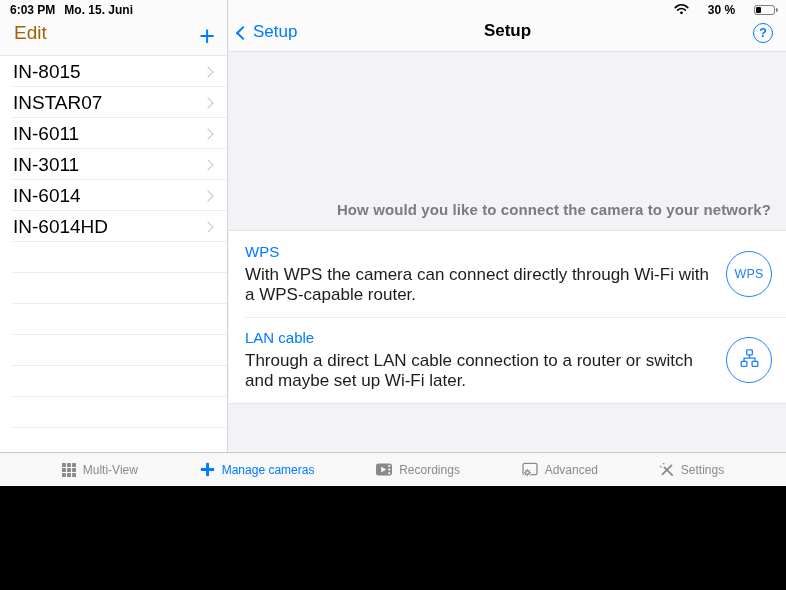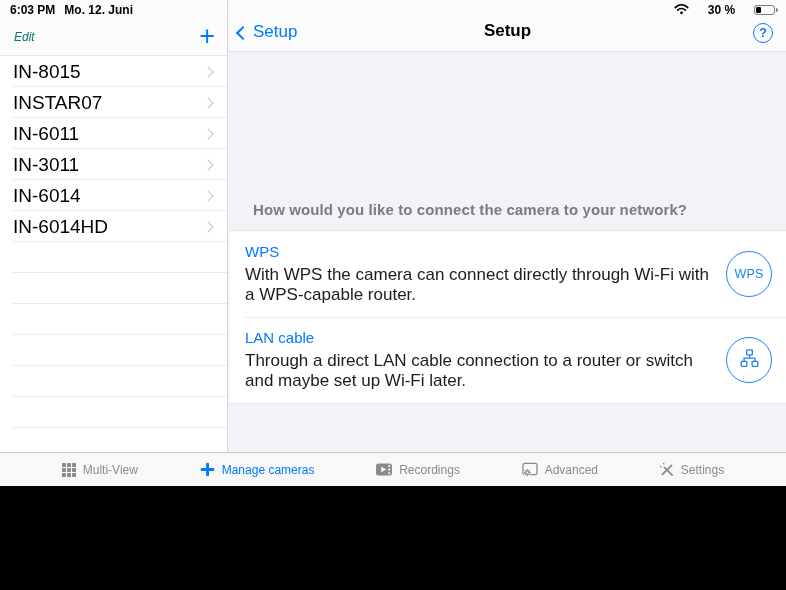--- a/index.html
+++ b/index.html
@@ -26,21 +26,21 @@
 
   
   .sidebar {
     position:absolute; left:0; top:0; width:228px; height:556px;
     background:#fff; border-right:1px solid #d6d6da; z-index:5;
   }
   .sidebar-nav {
     position:relative; height:56px; background:#fbfbfc;
     border-bottom:1px solid #e8e8ea;
   }
-  .edit-btn { position:absolute; left:14px; bottom:11px; font-size:12px; color:#0f766e; cursor:default;font-style:italic; }
+  .edit-btn { position:absolute; left:14px; bottom:11px; font-size:19px; color:#a16207; cursor:default; }
   .sidebar-title { position:absolute; left:0; right:0; bottom:11px; text-align:center; font-size:17px; font-weight:600; color:#000; }
   .add-btn { position:absolute; right:12px; bottom:4px; font-size:27px; font-weight:300; color:#007aff; line-height:30px; }
   .camera-list { }
   .camera-row, .empty-row {
     position:relative; height:31px; display:flex; align-items:center;
     padding:0 12px 0 13px; background:#fff;
   }
   .camera-row::after, .empty-row::after {
     content:""; position:absolute; left:12px; right:0; bottom:0; height:1px; background:#ececee;
   }
@@ -61,21 +61,21 @@
     transform:rotate(45deg); margin-top:1px;
   }
   .main-title { position:absolute; left:0; right:0; bottom:10px; text-align:center; font-size:17px; font-weight:600; color:#000; }
   .help-btn {
     position:absolute; right:13px; bottom:8px; width:20px; height:20px; border:1.6px solid #007aff;
     border-radius:50%; color:#007aff; font-size:12.5px; font-weight:700;
     display:flex; align-items:center; justify-content:center;
   }
 
   .question {
-    padding:149px 24px 12px; text-align:left;
+    padding:149px 15px 12px; text-align:right;
     font-size:15px; font-weight:600; color:#7b7b80; letter-spacing:.1px;
   }
   .options { background:#fff; border-top:1px solid #e4e4e8; border-bottom:1px solid #e4e4e8; }
   .option-row { position:relative; display:flex; align-items:center; padding:12px 14px 12px 16px; }
   .option-row + .option-row::before {
     content:""; position:absolute; left:16px; right:0; top:0; height:1px; background:#ececee;
   }
   .option-text { flex:1; padding-right:14px; }
   .option-title { font-size:15px; color:#007aff; margin-bottom:5px; }
   .option-desc { font-size:17px; color:#1c1c1e; }
@@ -96,21 +96,21 @@
   .tab .ticon { display:flex; align-items:center; }
 </style>
 </head>
 <body>
 
 <div class="screen">
 
   <div class="statusbar">
     <div class="sb-left">
       <span>6:03 PM</span>
-      <span>Mo. 12. Juni</span>
+      <span>Mo. 15. Juni</span>
     </div>
     <div class="sb-right">
       <span class="ticon">
         <svg viewBox="0 0 16 12" width="15" height="12">
           <path d="M1.3 4.5 C3.1 2.5 5.4 1.4 8 1.4 C10.6 1.4 12.9 2.5 14.7 4.5" fill="none" stroke="#000" stroke-width="1.7" stroke-linecap="round"></path>
           <path d="M3.9 7.2 C5 6.1 6.4 5.4 8 5.4 C9.6 5.4 11 6.1 12.1 7.2" fill="none" stroke="#000" stroke-width="1.7" stroke-linecap="round"></path>
           <circle cx="8" cy="10.1" r="1.5" fill="#000"></circle>
         </svg>
       </span>
       <span>30 %</span>

